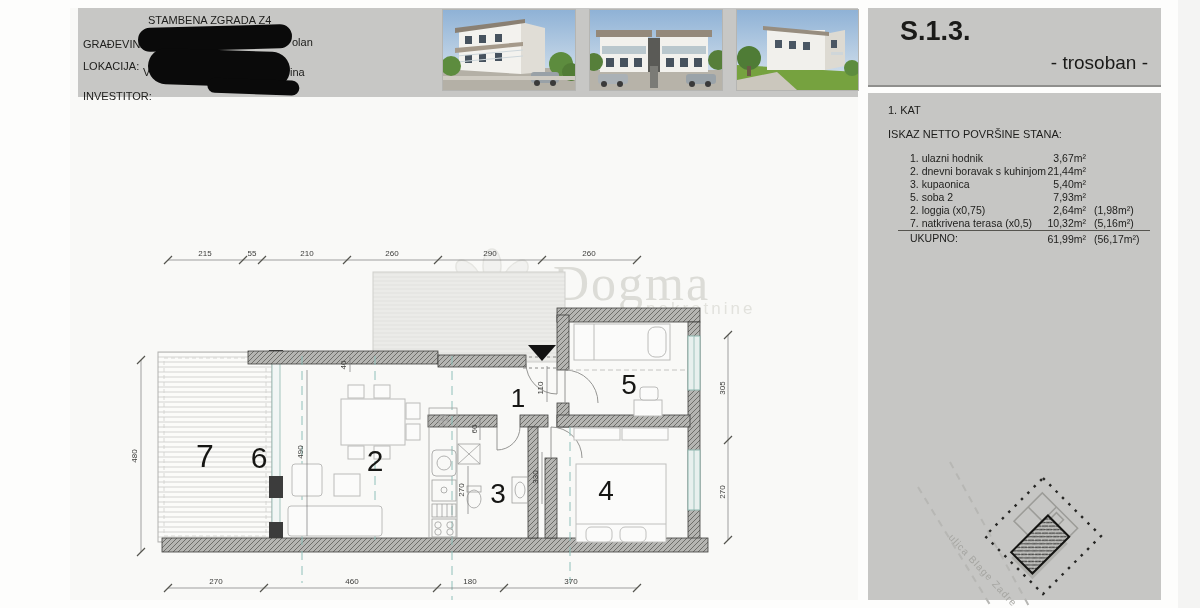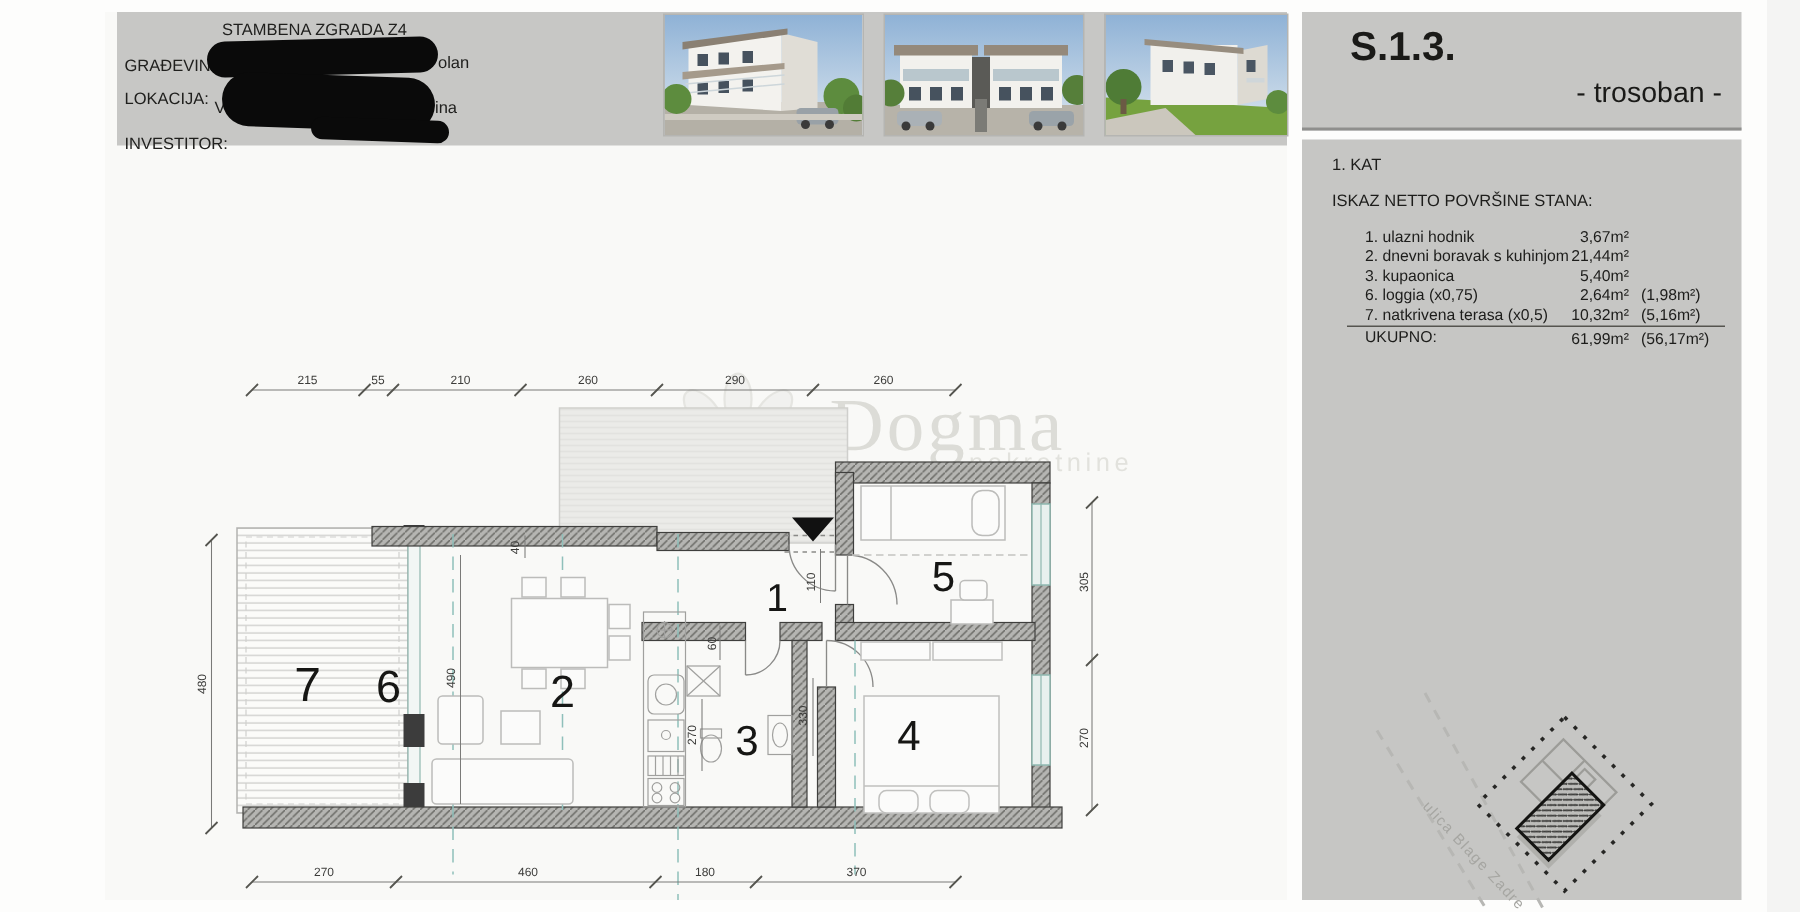--- a/index.html
+++ b/index.html
@@ -134,21 +134,22 @@
   <div class="abs rp-top"></div>
   <div class="abs rp-body"></div>
   <div class="abs code">S.1.3.</div>
   <div class="abs ptype">- trosoban -</div>
   <div class="abs floor">1. KAT</div>
   <div class="abs heading">ISKAZ NETTO POVRŠINE STANA:</div>
   <div class="abs arealist">
     <div class="arow"><span class="nm">1. ulazni hodnik</span><span class="ar">3,67m²</span><span class="rd"></span></div>
     <div class="arow"><span class="nm">2. dnevni boravak s kuhinjom</span><span class="ar">21,44m²</span><span class="rd"></span></div>
     <div class="arow"><span class="nm">3. kupaonica</span><span class="ar">5,40m²</span><span class="rd"></span></div>
-    <div class="arow"><span class="nm">6. loggia (x0,75)</span><span class="ar">2,64m²</span><span class="rd">(1,98m²)</span></div>
+    <div class="arow"><span class="nm">5. soba 2</span><span class="ar">7,93m²</span><span class="rd"></span></div>
+    <div class="arow"><span class="nm">2. loggia (x0,75)</span><span class="ar">2,64m²</span><span class="rd">(1,98m²)</span></div>
     <div class="arow"><span class="nm">7. natkrivena terasa (x0,5)</span><span class="ar">10,32m²</span><span class="rd">(5,16m²)</span></div>
     <div class="atotal"><span class="nm">UKUPNO:</span><span class="ar">61,99m²</span><span class="rd">(56,17m²)</span></div>
   </div>
   <div class="abs redge"></div>
 
   <svg class="abs overlay" width="1200" height="608" viewBox="0 0 1200 608">
     <defs>
       <linearGradient id="skyg" x1="0" y1="0" x2="0" y2="1">
         <stop offset="0" stop-color="#8fb2d6"></stop>
           <stop offset="1" stop-color="#dde7ef"></stop>

